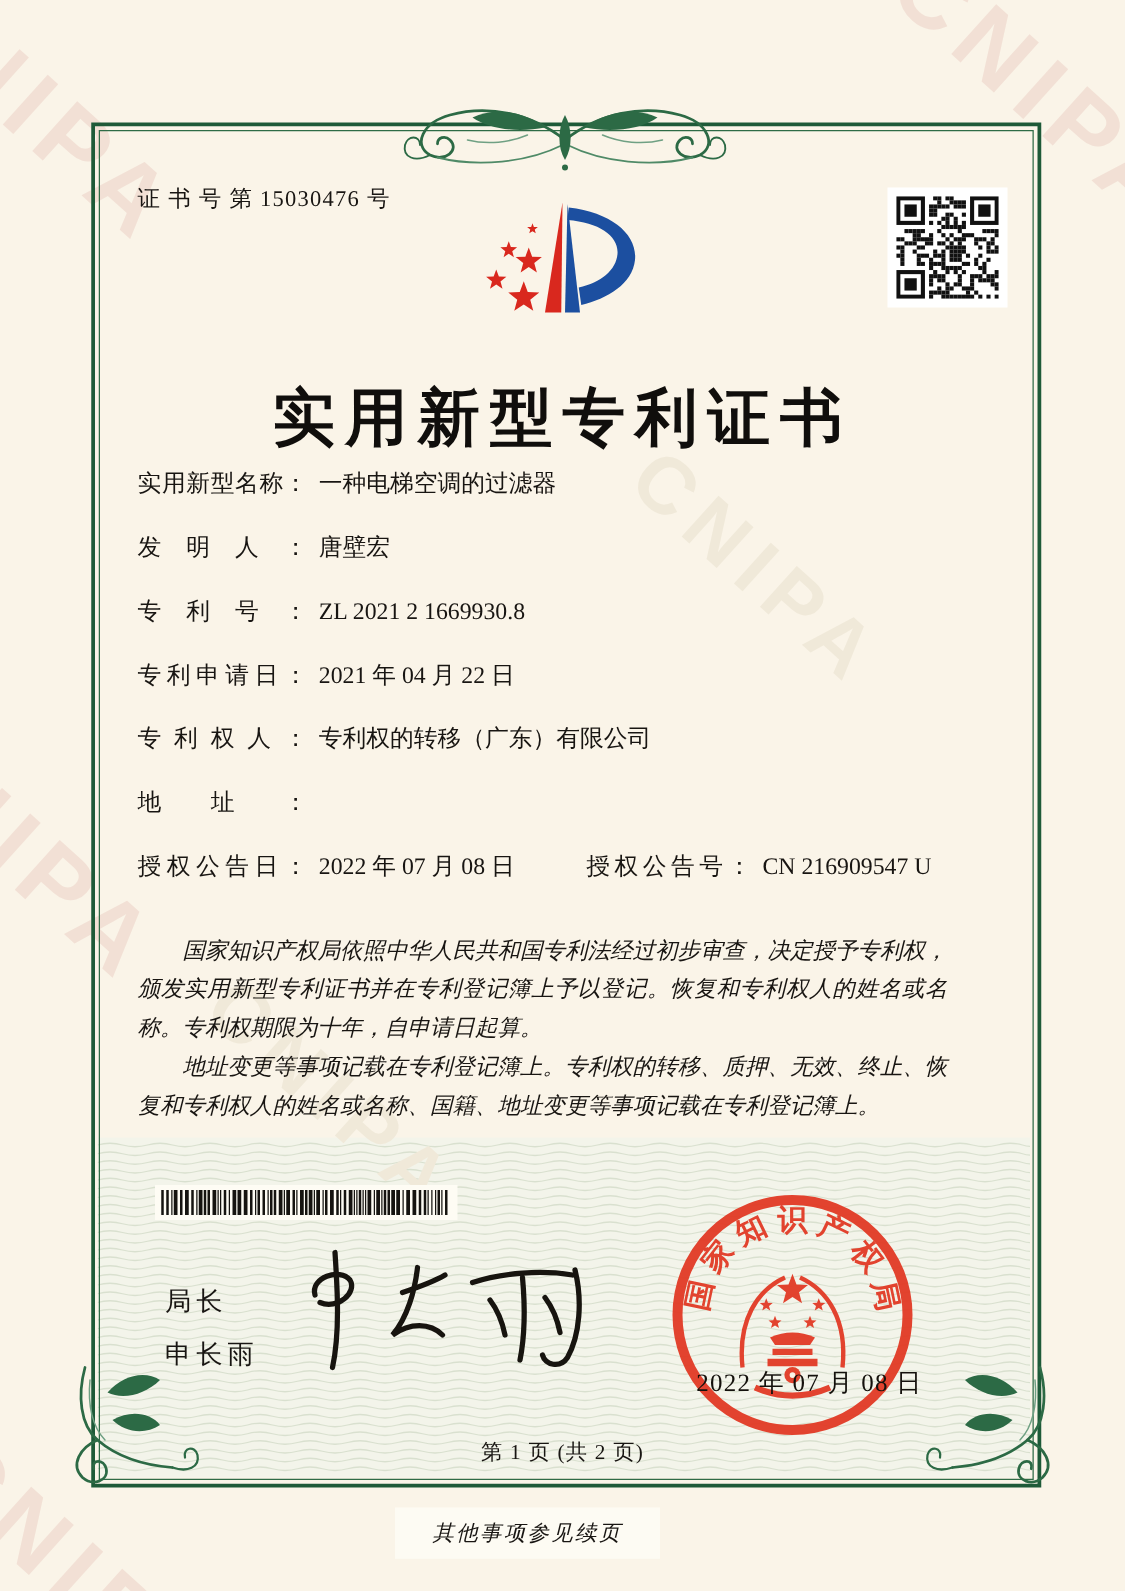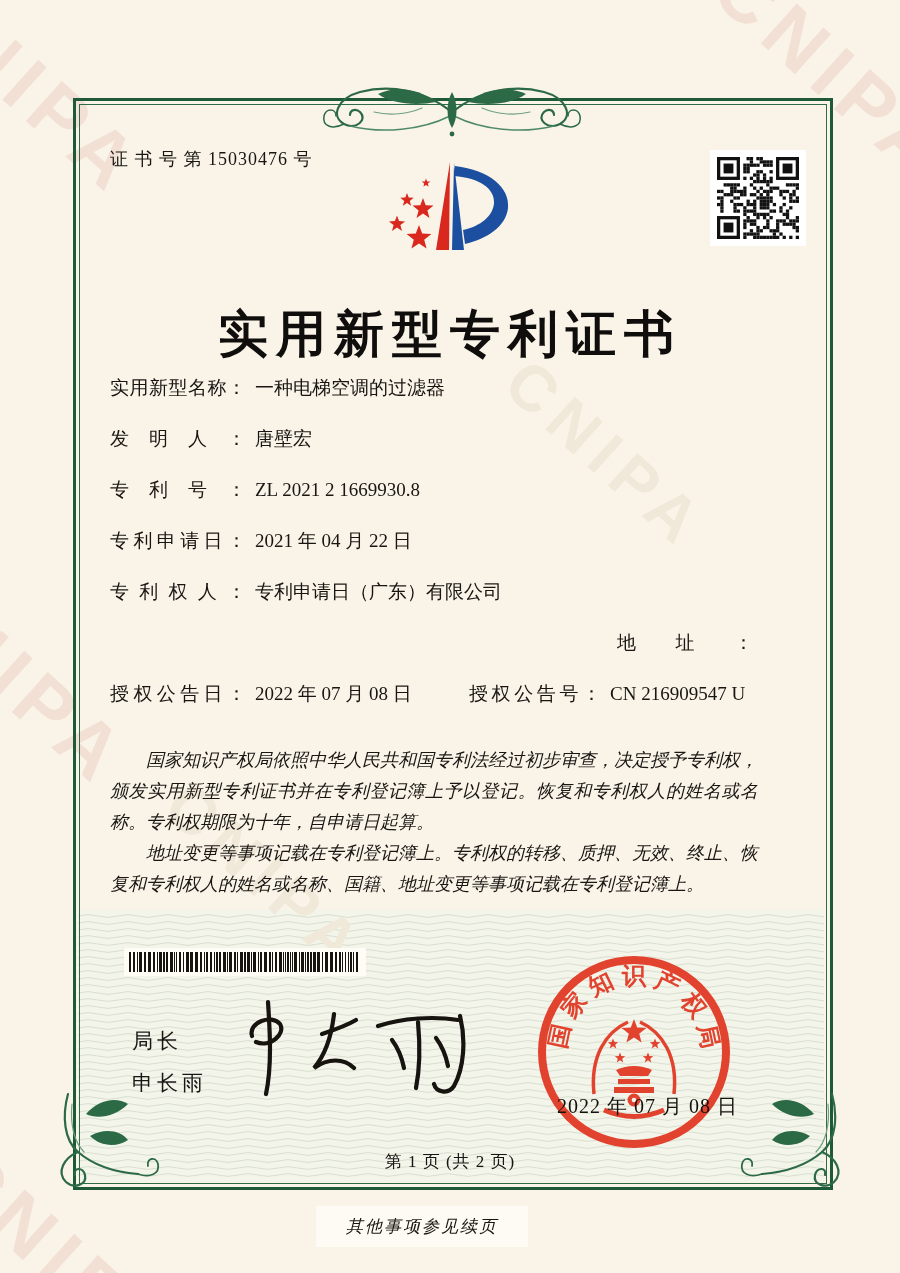--- a/index.html
+++ b/index.html
@@ -25,21 +25,21 @@
   .ornament{position:absolute;z-index:4;}
   
   .content{position:absolute;inset:0;z-index:5;}
   .cert-no{position:absolute;left:110px;top:147px;font-size:18px;letter-spacing:1px;}
   .logo{position:absolute;left:368px;top:146px;}
   .qr-box{position:absolute;left:710px;top:150px;width:96px;height:96px;background:#ffffff;}
   .qr-box svg{position:absolute;left:7px;top:7px;}
   .title{position:absolute;left:73px;top:266px;width:754px;text-align:center;
     font-size:50px;font-weight:bold;letter-spacing:8px;color:#100e0c;margin-top:35px;}
   .fields{position:absolute;left:110px;top:374px;width:652px;font-size:19px;}
-  .frow{display:flex;margin-bottom:24px;line-height:27px;justify-content:flex-end;}
+  .frow{display:flex;margin-bottom:24px;line-height:27px;}
   .flabel{flex:0 0 136px;margin-right:9px;text-align:justify;text-align-last:justify;-moz-text-align-last:justify;}
   .fvalue{flex:1;}
   .grant-row{display:flex;line-height:27px;}
   .grant-left{display:flex;width:345px;flex:0 0 345px;}
   .grant-right{display:flex;margin-left:14px;}
   .glabel{flex:0 0 132px;margin-right:9px;text-align:justify;text-align-last:justify;-moz-text-align-last:justify;}
   .body-text{position:absolute;left:110px;top:745px;width:648px;font-size:18px;line-height:1.72;
     font-style:italic;text-align:justify;}
   .body-text p{margin:0;text-indent:2em;}
   .barcode{position:absolute;left:124px;top:948px;width:242px;height:28px;background:#fefcf4;}
@@ -367,21 +367,21 @@
       <div class="frow">
         <div class="flabel">专利号：</div>
         <div class="fvalue">ZL 2021 2 1669930.8</div>
       </div>
       <div class="frow">
         <div class="flabel">专利申请日：</div>
         <div class="fvalue">2021 年 04 月 22 日</div>
       </div>
       <div class="frow">
         <div class="flabel">专利权人：</div>
-        <div class="fvalue">专利申请日（广东）有限公司</div>
+        <div class="fvalue">专利权的转移（广东）有限公司</div>
       </div>
       <div class="frow">
         <div class="flabel">地址：</div>
       </div>
       <div class="grant-row">
         <div class="grant-left">
           <div class="flabel">授权公告日：</div>
           <div>2022 年 07 月 08 日</div>
         </div>
         <div class="grant-right">

